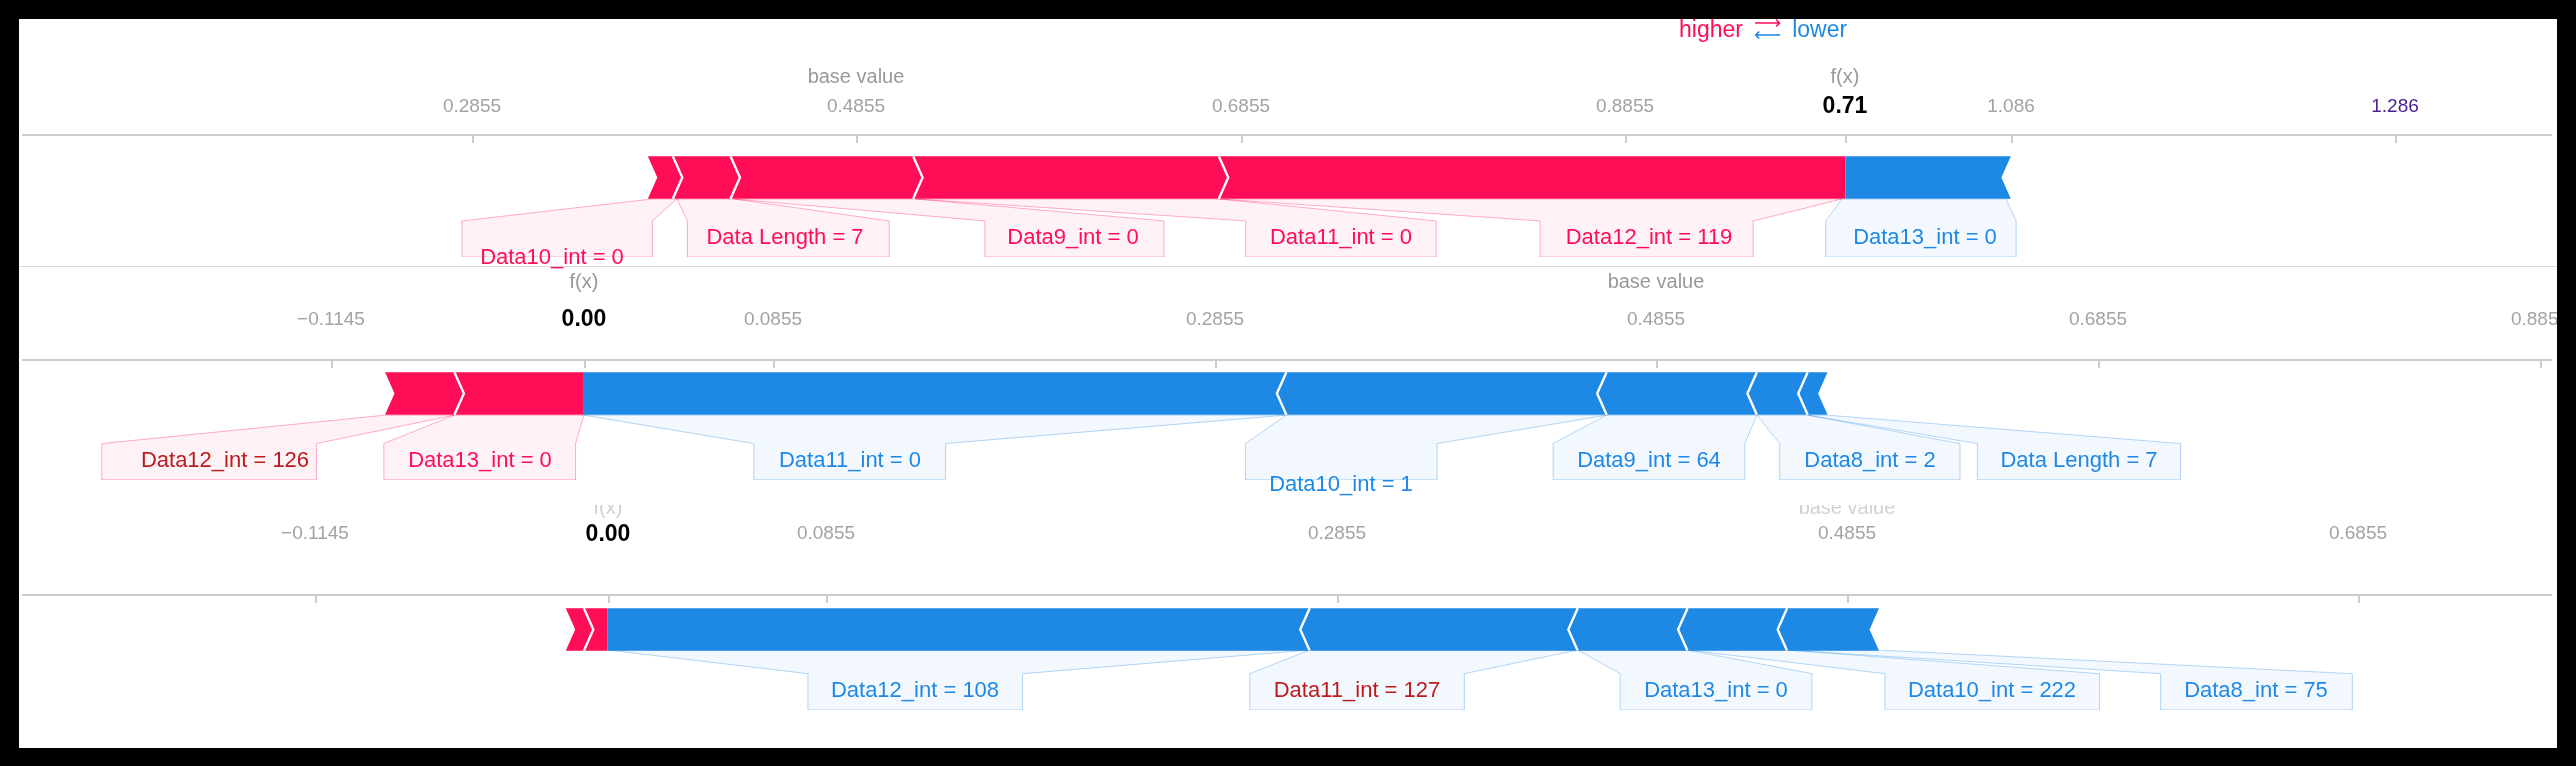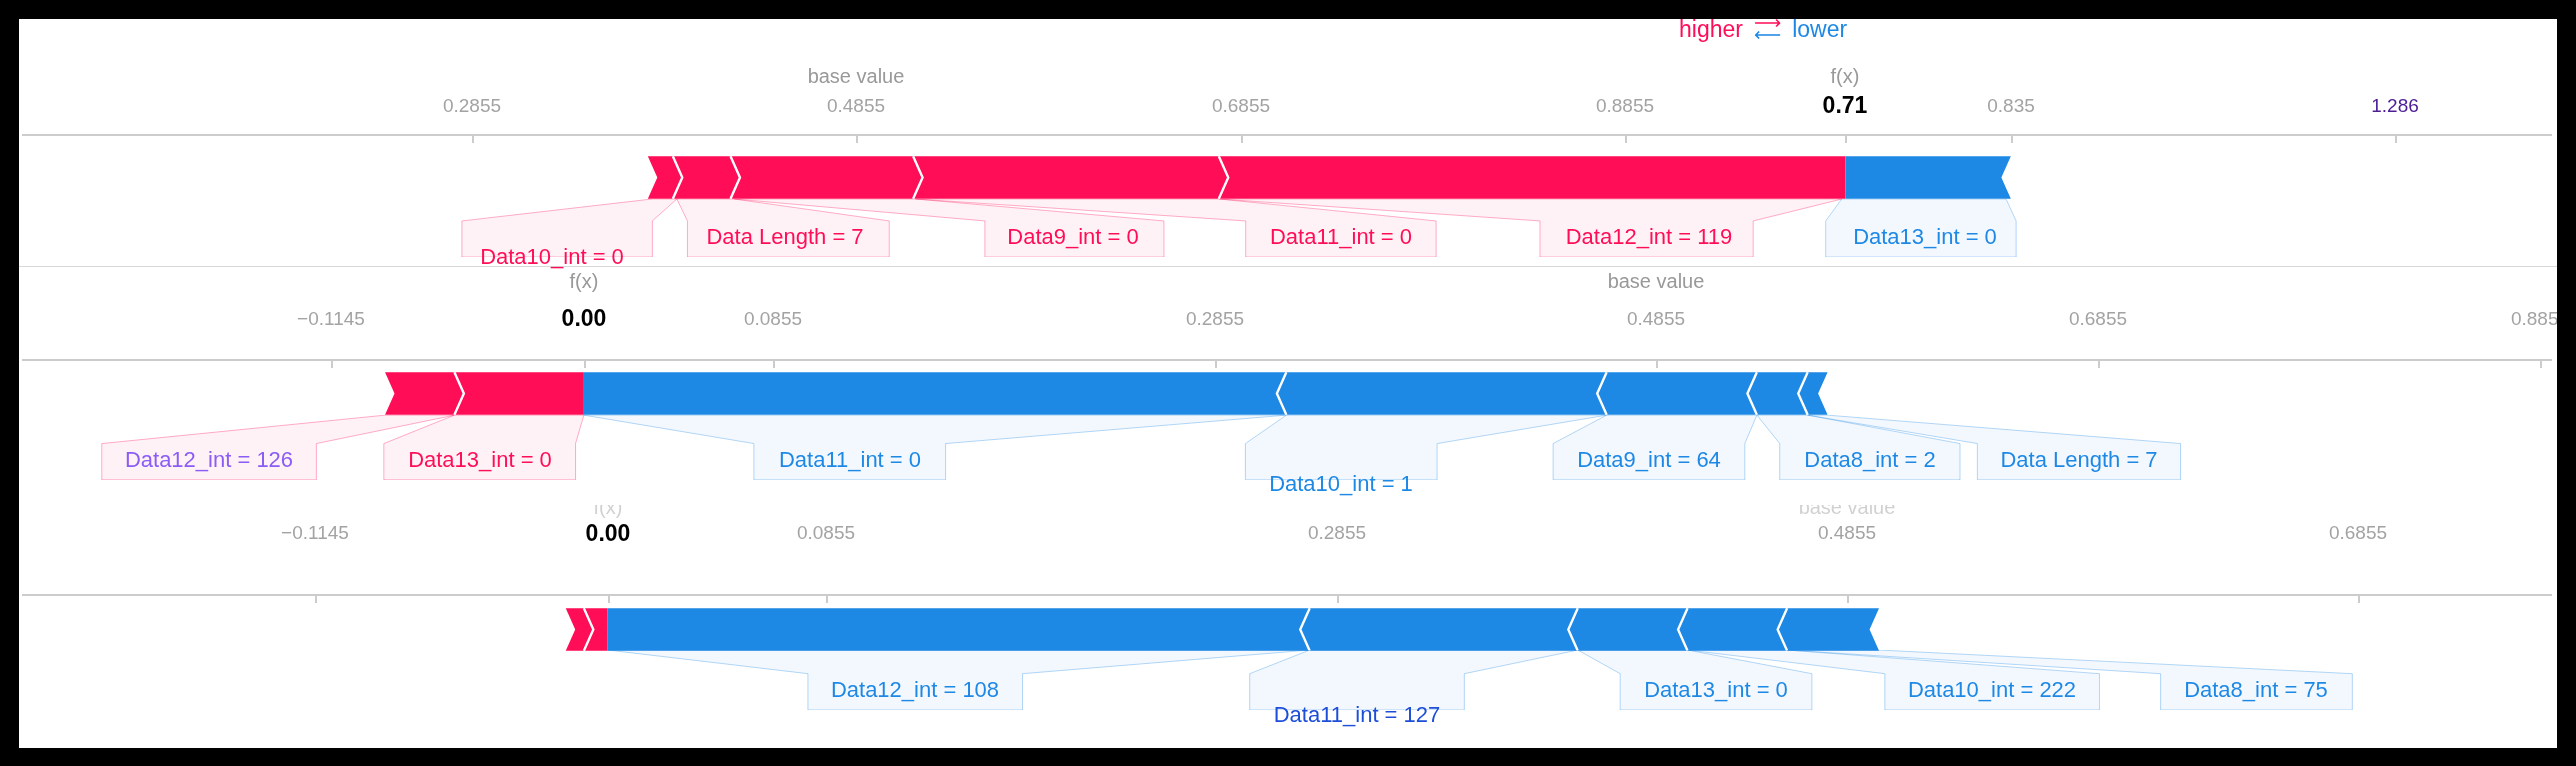--- a/index.html
+++ b/index.html
@@ -42,21 +42,21 @@
         <div class="axis-line" style="left: 22px; width: 2530px; top: 134px; background: rgb(204, 204, 204);"></div>
         <div class="tick-mark" style="left: 472px; top: 134px; background: rgb(204, 204, 204);"></div>
         <div class="tick-label" style="left: 472px; top: 95px; color: rgb(163, 163, 163);">0.2855</div>
         <div class="tick-mark" style="left: 856px; top: 134px; background: rgb(204, 204, 204);"></div>
         <div class="tick-label" style="left: 856px; top: 95px; color: rgb(163, 163, 163);">0.4855</div>
         <div class="tick-mark" style="left: 1241px; top: 134px; background: rgb(204, 204, 204);"></div>
         <div class="tick-label" style="left: 1241px; top: 95px; color: rgb(163, 163, 163);">0.6855</div>
         <div class="tick-mark" style="left: 1625px; top: 134px; background: rgb(204, 204, 204);"></div>
         <div class="tick-label" style="left: 1625px; top: 95px; color: rgb(163, 163, 163);">0.8855</div>
         <div class="tick-mark" style="left: 2011px; top: 134px; background: rgb(204, 204, 204);"></div>
-        <div class="tick-label" style="left: 2011px; top: 95px; color: rgb(163, 163, 163);">0.835</div>
+        <div class="tick-label" style="left: 2011px; top: 95px; color: rgb(163, 163, 163);">1.086</div>
         <div class="tick-mark" style="left: 2395px; top: 134px; background: rgb(204, 204, 204);"></div>
         <div class="tick-label" style="left: 2395px; top: 95px; color: #4c1d95; text-align: right;">1.286</div>
         <div class="tick-mark" style="left: 1845px; top: 134px; background: rgb(204, 204, 204);"></div>
         <div class="fx-value" style="left: 1845px; top: 92px; color: rgb(0, 0, 0);">0.71</div>
         <div class="axis-title" style="left: 1845px; top: 65px; color: rgb(153, 153, 153);">f(x)</div>
         <div class="axis-title" style="left: 856px; top: 65px; color: rgb(153, 153, 153);">base value</div>
         <svg width="2576" height="43" viewBox="0 0 3265 54" style="left: 0px; top: 156px;">
           <path d="M 821.1231343283582 0 L 852.7985074626866 0 L 864.7985074626866 27 L 852.7985074626866 54 L 821.1231343283582 54 L 833.1231343283582 27 Z" fill="#ff0d57"></path>
           <path d="M 852.7985074626866 0 L 925.8955223880598 0 L 937.8955223880598 27 L 925.8955223880598 54 L 852.7985074626866 54 L 864.7985074626866 27 Z" fill="#ff0d57"></path>
           <path d="M 925.8955223880598 0 L 1157.3694029850749 0 L 1169.3694029850749 27 L 1157.3694029850749 54 L 925.8955223880598 54 L 937.8955223880598 27 Z" fill="#ff0d57"></path>
@@ -117,21 +117,21 @@
         </svg>
         <svg width="2576" height="65" viewBox="0 0 3265 82" style="left: 0px; top: 415px;">
           <polygon points="488.02804219192166,0 575.9458880027441,0 401,36 401,82 129,82 129,36" fill="#ff0d57" fill-opacity="0.055" stroke="#ff0d57" stroke-opacity="0.35" stroke-width="1.2"></polygon>
           <polygon points="575.9458880027441,0 740.0218677643426,0 729.5,36 729.5,82 486.5,82 486.5,36" fill="#ff0d57" fill-opacity="0.055" stroke="#ff0d57" stroke-opacity="0.35" stroke-width="1.2"></polygon>
           <polygon points="740.0218677643426,0 1630.400051453563,0 1198.5,36 1198.5,82 955.5,82 955.5,36" fill="#1e88e5" fill-opacity="0.055" stroke="#1e88e5" stroke-opacity="0.35" stroke-width="1.2"></polygon>
           <polygon points="1630.400051453563,0 2036.3901037646856,0 1821.5,36 1821.5,82 1578.5,82 1578.5,36" fill="#1e88e5" fill-opacity="0.055" stroke="#1e88e5" stroke-opacity="0.35" stroke-width="1.2"></polygon>
           <polygon points="2036.3901037646856,0 2226.7854386416257,0 2211.5,36 2211.5,82 1968.5,82 1968.5,36" fill="#1e88e5" fill-opacity="0.055" stroke="#1e88e5" stroke-opacity="0.35" stroke-width="1.2"></polygon>
           <polygon points="2226.7854386416257,0 2291.1838607323557,0 2484.25,36 2484.25,82 2255.75,82 2255.75,36" fill="#1e88e5" fill-opacity="0.055" stroke="#1e88e5" stroke-opacity="0.35" stroke-width="1.2"></polygon>
           <polygon points="2291.1838607323557,0 2316.3832432895974,0 2763.75,36 2763.75,82 2506.25,82 2506.25,36" fill="#1e88e5" fill-opacity="0.055" stroke="#1e88e5" stroke-opacity="0.35" stroke-width="1.2"></polygon>
         </svg>
-        <div class="seg-label" style="left: 209px; top: 447px; color: #8b5cf6;">Data12_int = 126</div>
+        <div class="seg-label" style="left: 225px; top: 447px; color: #b91c1c;">Data12_int = 126</div>
         <div class="seg-label" style="left: 480px; top: 447px; color: rgb(255, 13, 87);">Data13_int = 0</div>
         <div class="seg-label" style="left: 850px; top: 447px; color: rgb(30, 136, 229);">Data11_int = 0</div>
         <div class="seg-label" style="left: 1341px; top: 447px; color: rgb(30, 136, 229); margin-top: 24px;">Data10_int = 1</div>
         <div class="seg-label" style="left: 1649px; top: 447px; color: rgb(30, 136, 229);">Data9_int = 64</div>
         <div class="seg-label" style="left: 1870px; top: 447px; color: rgb(30, 136, 229);">Data8_int = 2</div>
         <div class="seg-label" style="left: 2079px; top: 447px; color: rgb(30, 136, 229);">Data Length = 7</div>
       </div>
       <div class="abs" style="left: 0px; top: 0px; width: 2576px; height: 0px;">
         <div class="axis-line" style="left: 22px; width: 2530px; top: 594px; background: rgb(204, 204, 204);"></div>
         <div class="tick-mark" style="left: 315px; top: 594px; background: rgb(204, 204, 204);"></div>
@@ -167,21 +167,21 @@
           <path d="M 2265.113974231913 0 L 2253.113974231913 27 L 2265.113974231913 54" fill="none" stroke="#fff" stroke-width="3"></path>
         </svg>
         <svg width="2576" height="60" viewBox="0 0 3265 76" style="left: 0px; top: 650px;">
           <polygon points="770.1387512388504,0 1660.0049554013876,0 1296,30 1296,76 1024,76 1024,30" fill="#1e88e5" fill-opacity="0.055" stroke="#1e88e5" stroke-opacity="0.35" stroke-width="1.2"></polygon>
           <polygon points="1660.0049554013876,0 1999.7720515361748,0 1856,30 1856,76 1584,76 1584,30" fill="#1e88e5" fill-opacity="0.055" stroke="#1e88e5" stroke-opacity="0.35" stroke-width="1.2"></polygon>
           <polygon points="1999.7720515361748,0 2138.914767096135,0 2296.5,30 2296.5,76 2053.5,76 2053.5,30" fill="#1e88e5" fill-opacity="0.055" stroke="#1e88e5" stroke-opacity="0.35" stroke-width="1.2"></polygon>
           <polygon points="2138.914767096135,0 2265.113974231913,0 2661,30 2661,76 2389,76 2389,30" fill="#1e88e5" fill-opacity="0.055" stroke="#1e88e5" stroke-opacity="0.35" stroke-width="1.2"></polygon>
           <polygon points="2265.113974231913,0 2381.6055500495545,0 2981.5,30 2981.5,76 2738.5,76 2738.5,30" fill="#1e88e5" fill-opacity="0.055" stroke="#1e88e5" stroke-opacity="0.35" stroke-width="1.2"></polygon>
         </svg>
         <div class="seg-label" style="left: 915px; top: 677px; color: rgb(30, 136, 229);">Data12_int = 108</div>
-        <div class="seg-label" style="left: 1357px; top: 677px; color: #1d4ed8; margin-top: 25px;">Data11_int = 127</div>
+        <div class="seg-label" style="left: 1357px; top: 677px; color: #b91c1c;">Data11_int = 127</div>
         <div class="seg-label" style="left: 1716px; top: 677px; color: rgb(30, 136, 229);">Data13_int = 0</div>
         <div class="seg-label" style="left: 1992px; top: 677px; color: rgb(30, 136, 229);">Data10_int = 222</div>
         <div class="seg-label" style="left: 2256px; top: 677px; color: rgb(30, 136, 229);">Data8_int = 75</div>
       </div>
     </div>
 
   <div id="frame"></div>
 </div>
 
 

